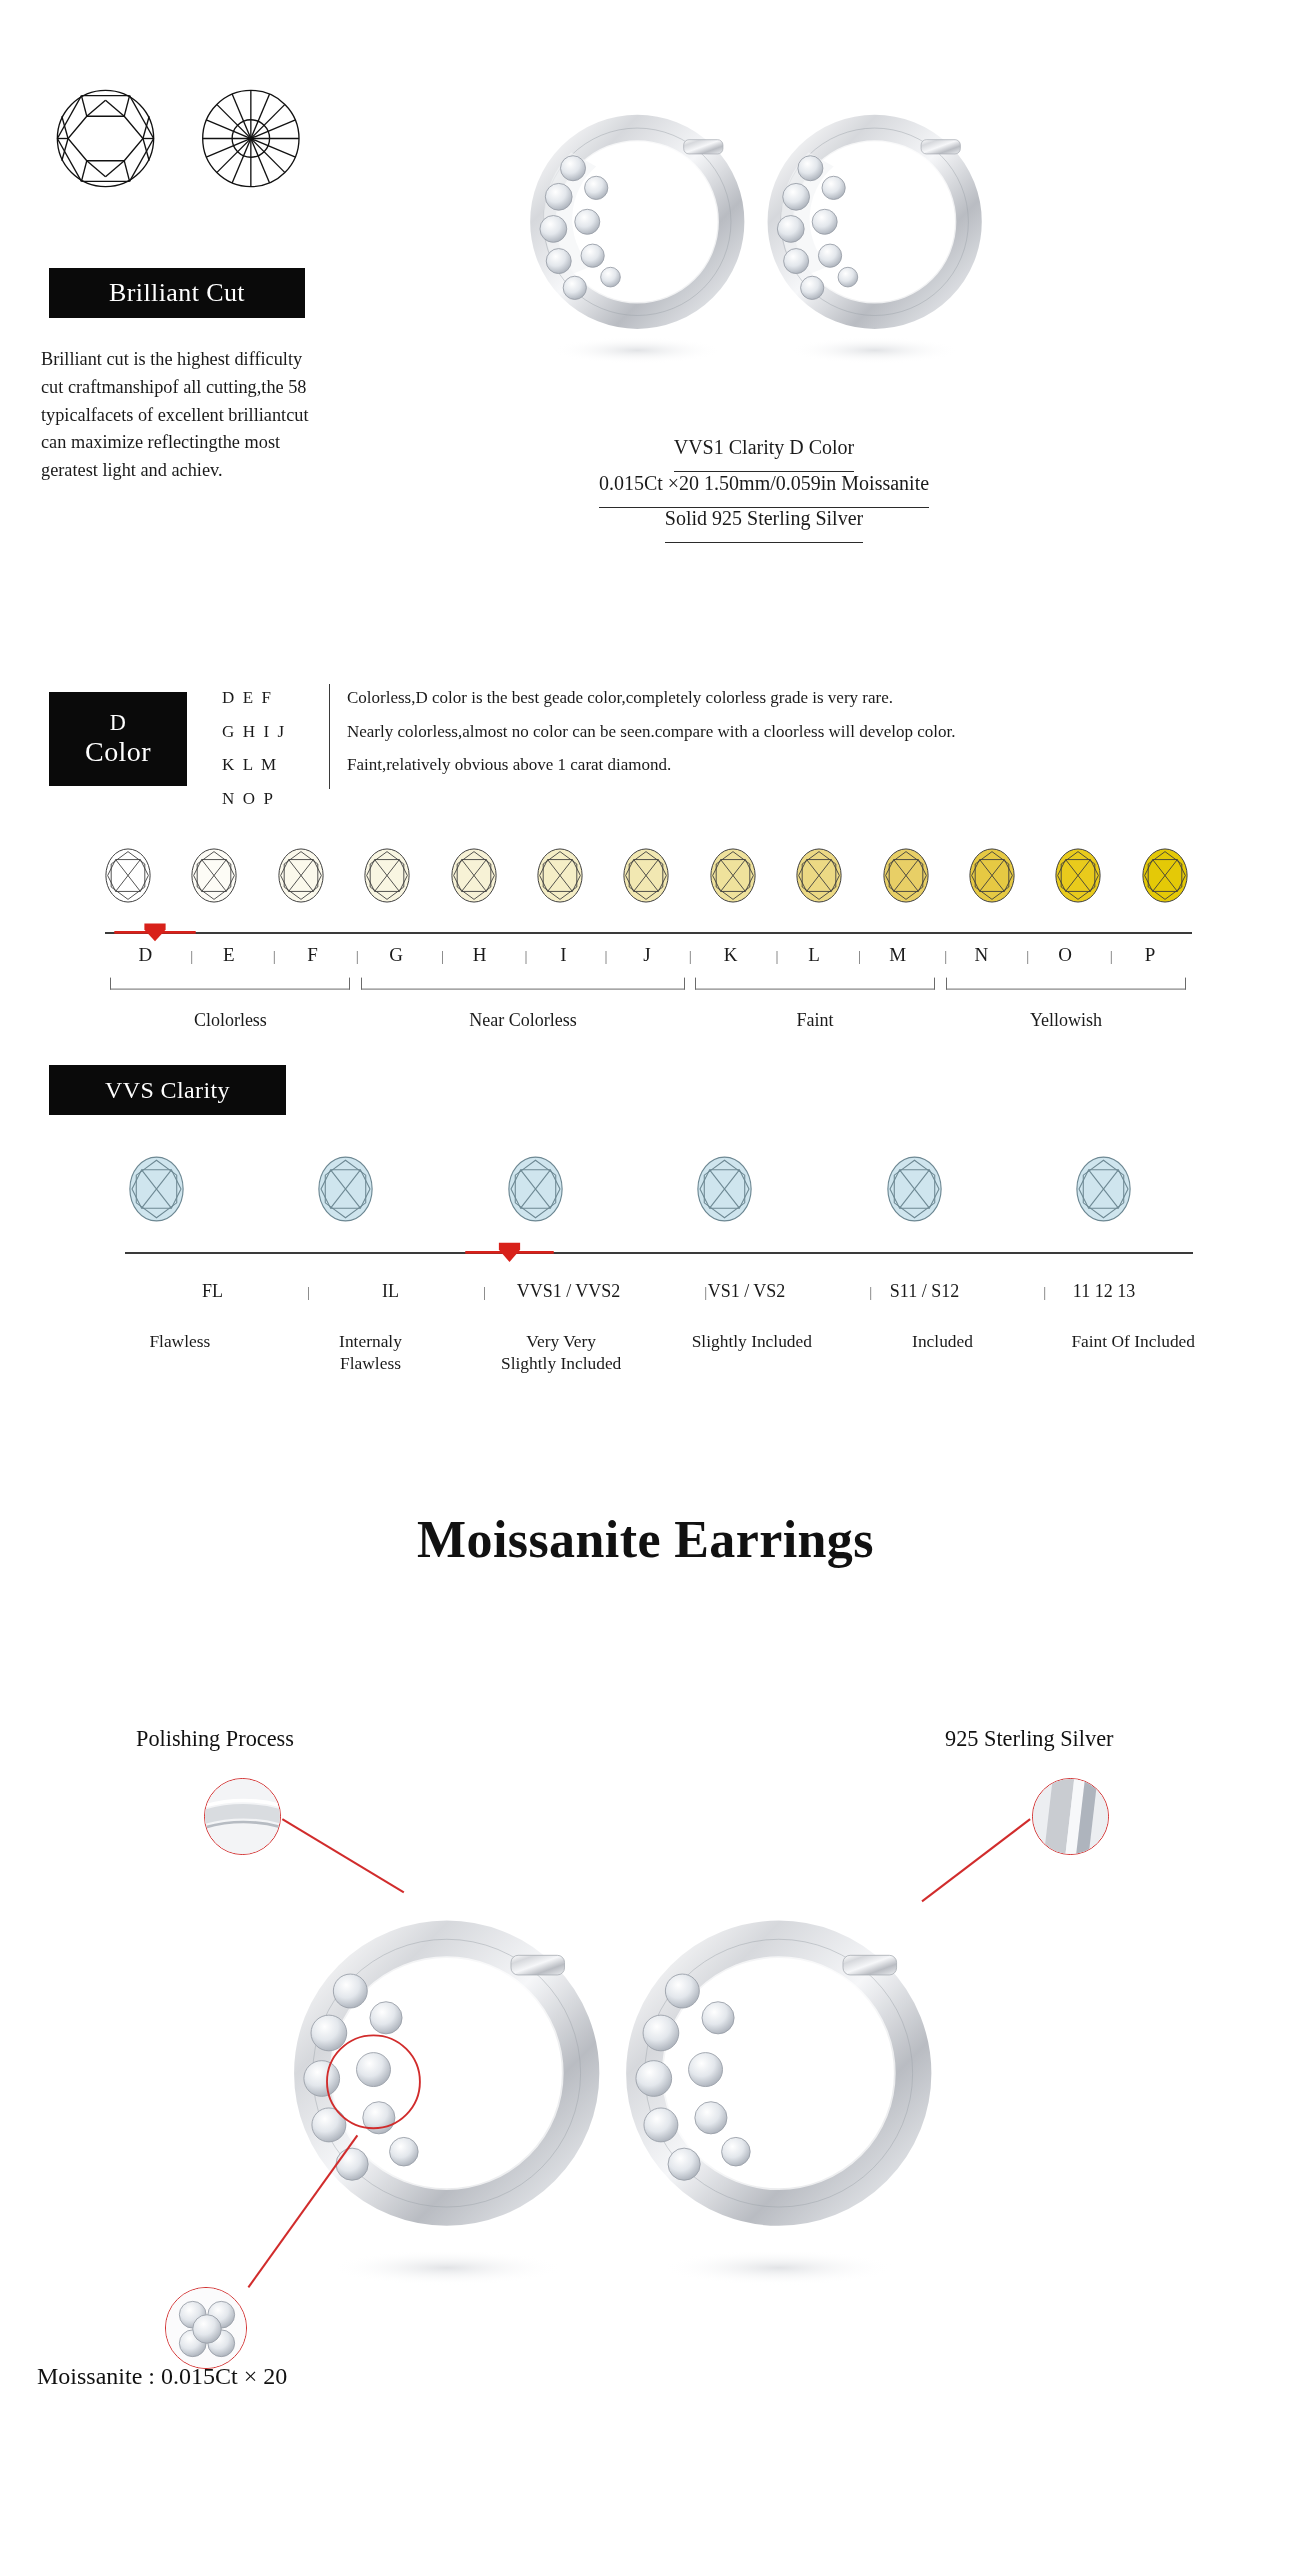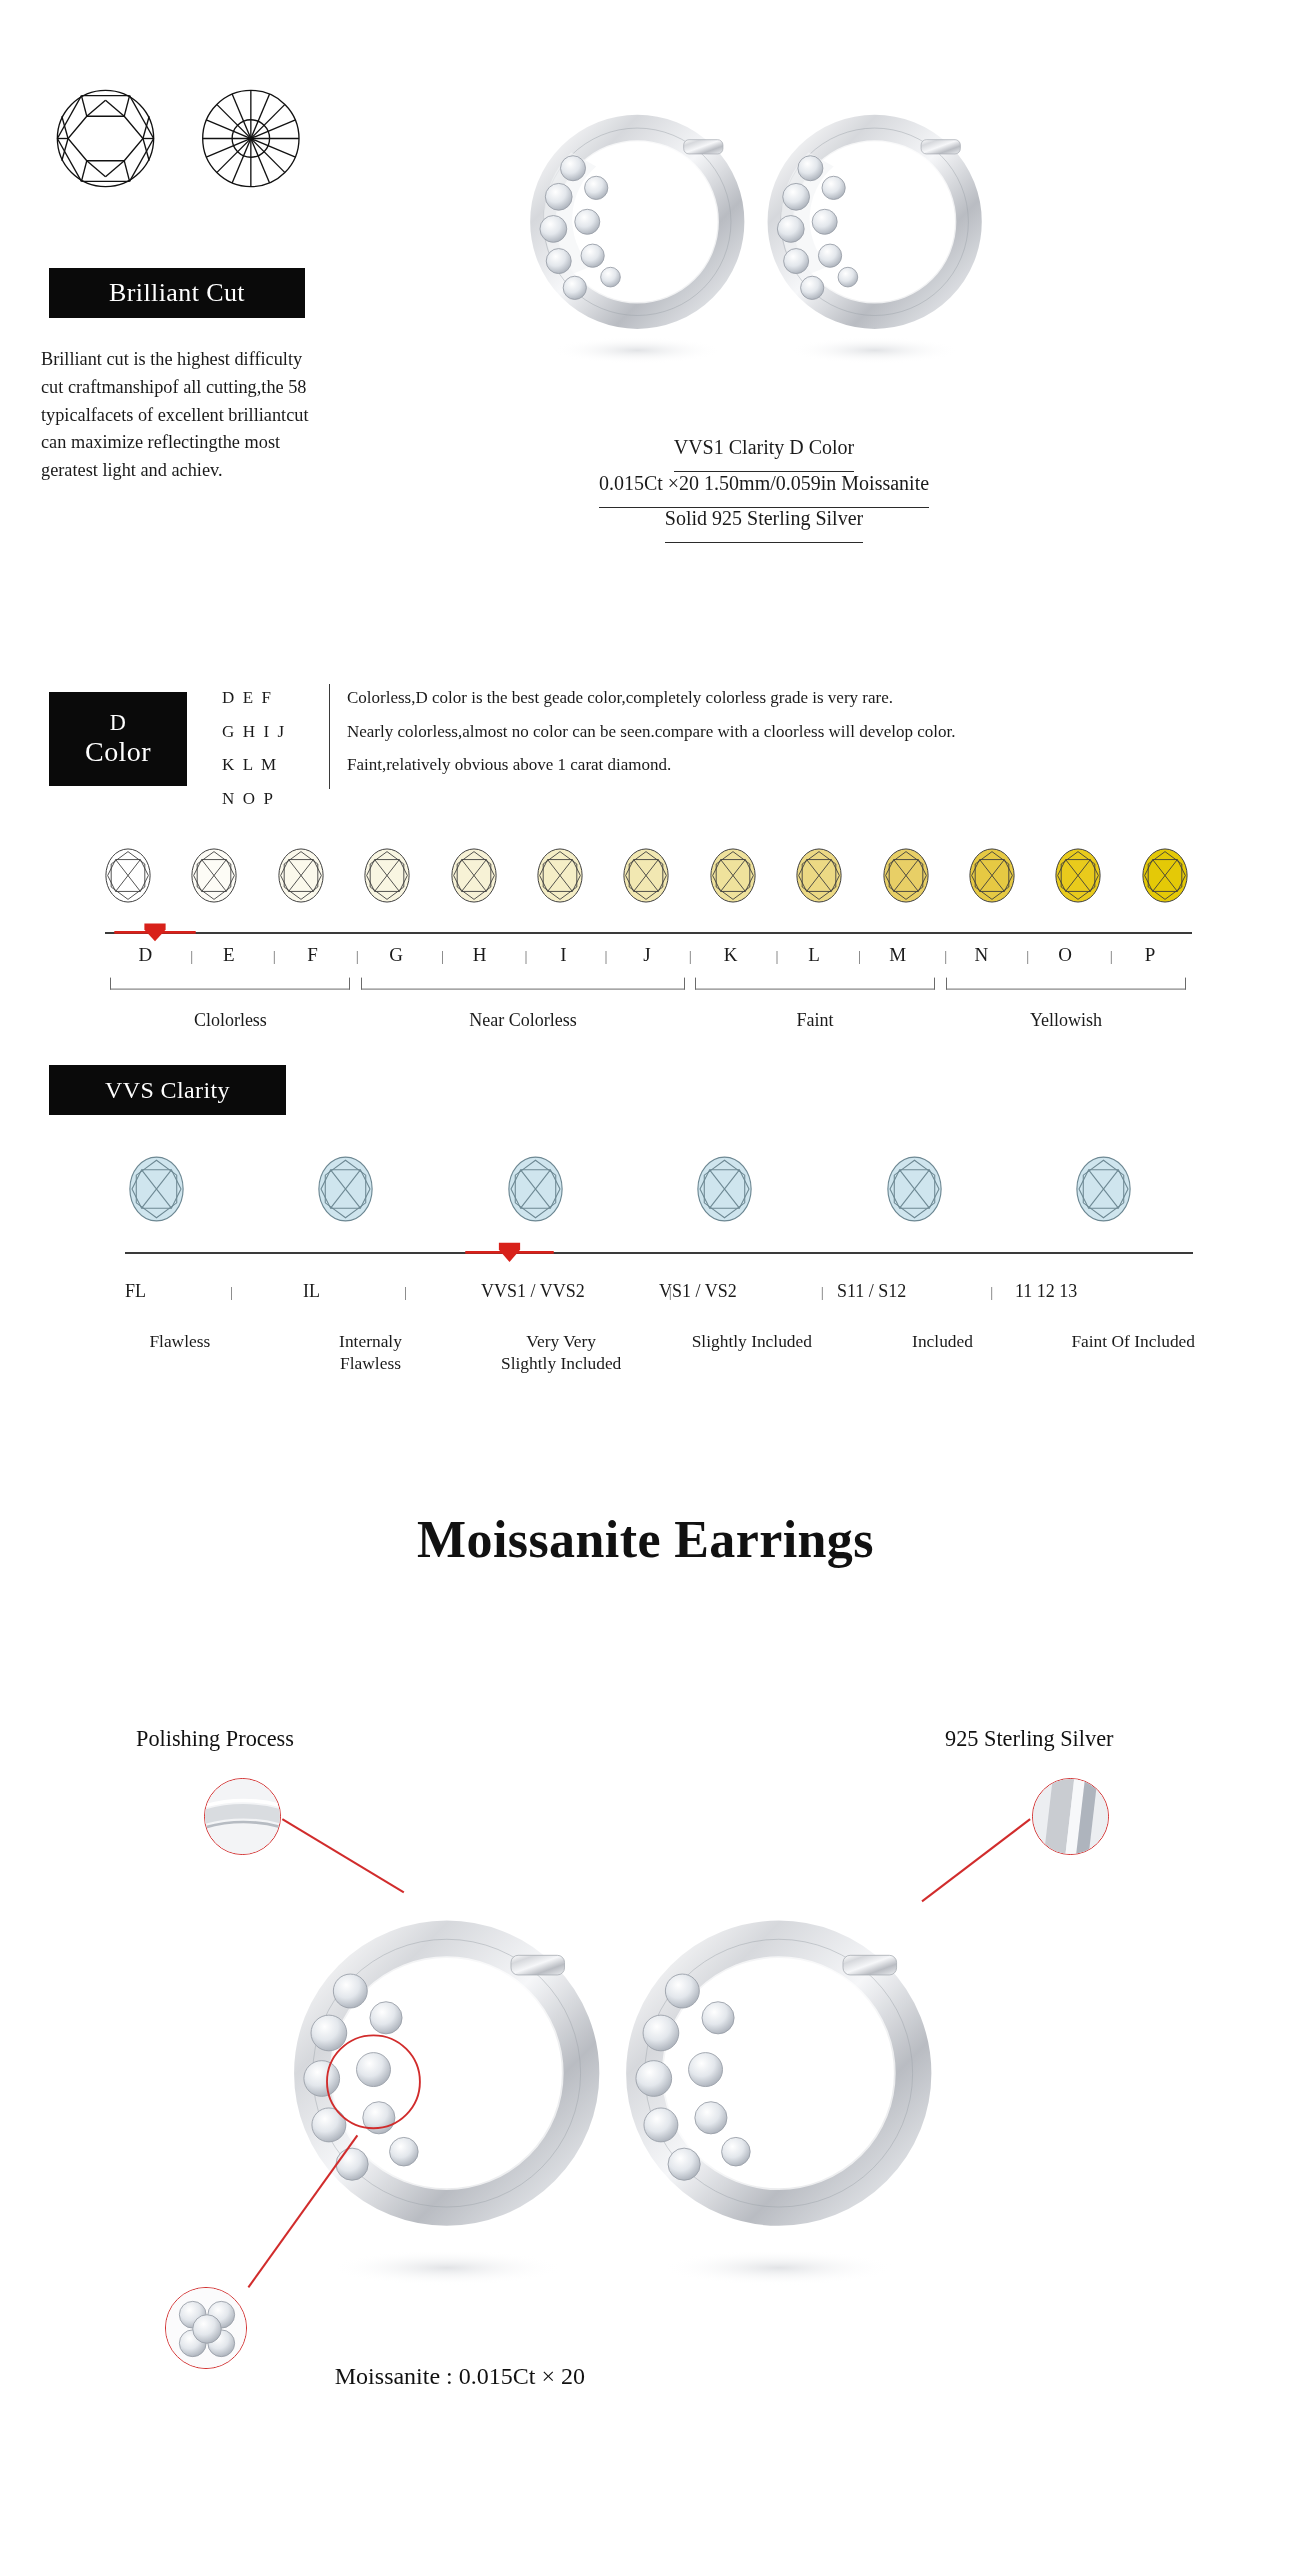--- a/index.html
+++ b/index.html
@@ -130,21 +130,21 @@
     left: 125px; top: 1252px; width: 1068px; height: 1.8px;
     background: #3a3a3a;
   }
   #clarity-marker { left: 465px; top: 1240px; width: 89px; height: 23px; }
 
   #clarity-labels {
     left: 125px; top: 1260px; width: 1068px; height: 30px;
     display: flex; align-items: center;
   }
   .clar-cell {
-    flex: 1 1 0; text-align: left; font-size: 18px; color: #1a1a1a; margin-top: 32px;
+    flex: 1 1 0; text-align: center; font-size: 18px; color: #1a1a1a; margin-top: 32px;
   }
 
   #clarity-descs {
     left: 98px; top: 1330px; width: 1117px; height: 71px;
     display: flex; align-items: flex-start; gap: 27px;
   }
   .clar-desc {
     flex: 1 1 0; text-align: center;
     font-size: 17.4px; line-height: 1.28; color: #1a1a1a;
   }
@@ -159,22 +159,22 @@
   
   #bottom-img { left: 268px; top: 1850px; width: 768px; height: 482px; }
 
   .callout-label {
     position: absolute; font-size: 22.3px; color: #111111; white-space: nowrap;
   }
   #lbl-polishing { left: 136px; top: 1726px; }
   #lbl-silver    { left: 945px; top: 1726px; }
 
   #bottom-caption {
-    left: 49px; top: 2363px; width: 536px;
-    font-size: 24px; color: #111111; text-align: right;
+    left: 37px; top: 2363px; width: 536px;
+    font-size: 24px; color: #111111;
   }
 
   .bubble { position: absolute; border-radius: 50%;
             border: 1.9px solid #d12c2c; overflow: hidden; background: #fff; }
   #bub-polish { left: 204px; top: 1778px; width: 77px; height: 77px; }
   #bub-silver { left: 1032px; top: 1778px; width: 77px; height: 77px; }
   #bub-stone  { left: 165px; top: 2287px; width: 82px; height: 82px; }
 
   svg.leader { position: absolute; overflow: visible; }
 </style>

